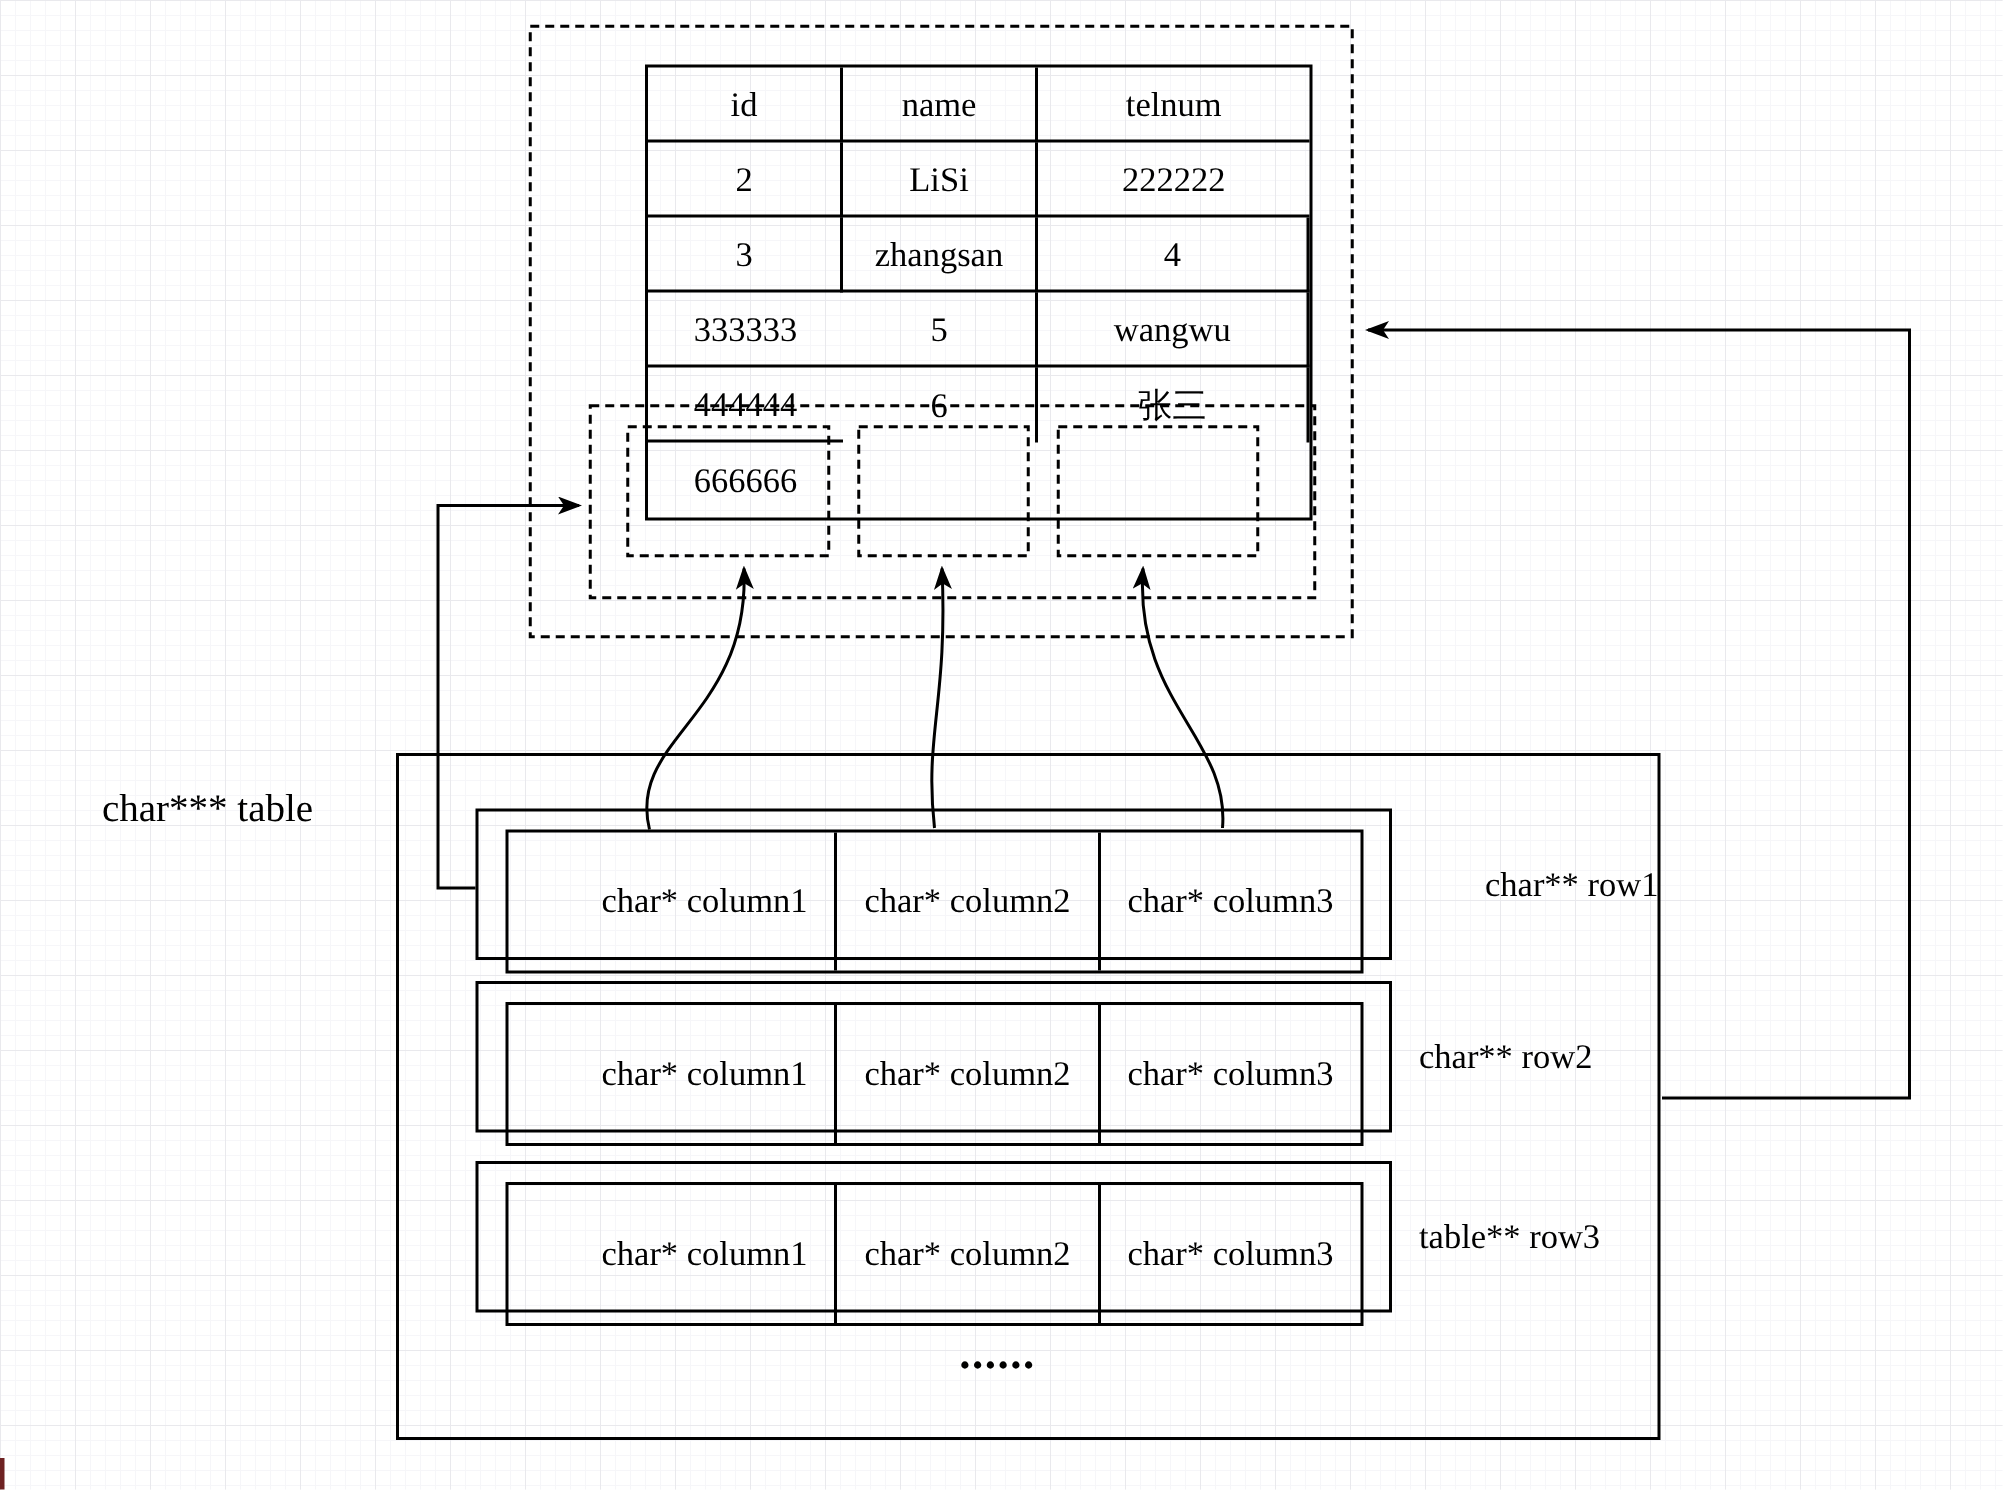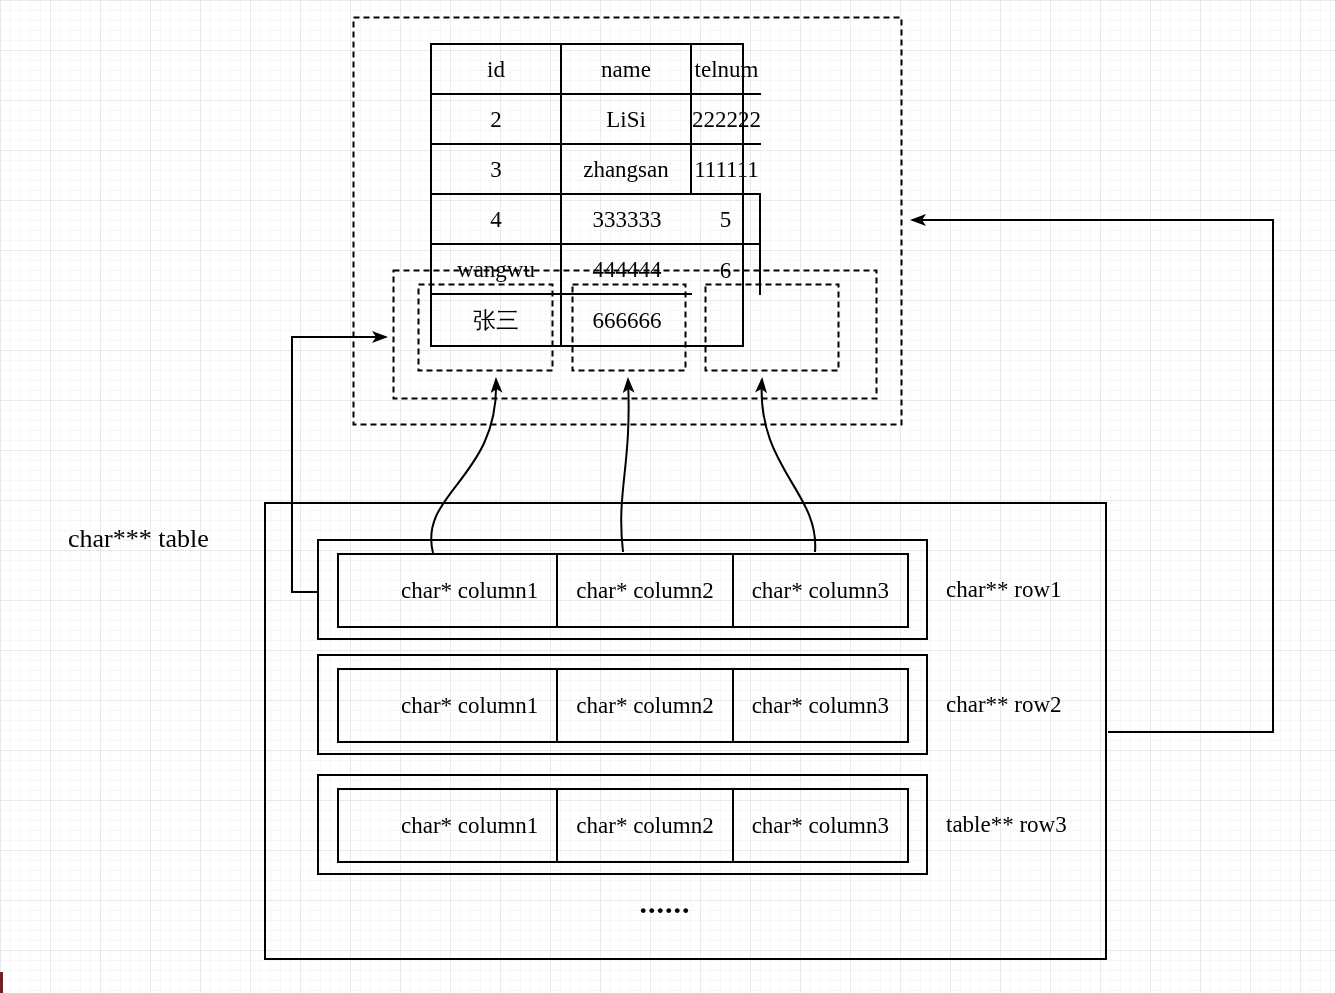--- a/index.html
+++ b/index.html
@@ -12,21 +12,21 @@
       linear-gradient(to right,#e9e9ed 1px,transparent 1px),
       linear-gradient(to bottom,#e9e9ed 1px,transparent 1px),
       linear-gradient(to right,#f6f6f9 1px,transparent 1px),
       linear-gradient(to bottom,#f6f6f9 1px,transparent 1px);
     background-size:50px 50px,50px 50px,10px 10px,10px 10px;
   }
   .abs{position:absolute;}
 
   
   .record-table{
-    left:430px;top:43px;width:314px;height:304px;
+    left:430px;top:43px;width:445px;height:304px;
     border:2px solid #000;box-sizing:border-box;
     display:grid;grid-template-columns:130px 130px 1fr;grid-template-rows:repeat(6,1fr);
     background:transparent;
   }
   .record-table .cell{
     display:flex;align-items:center;justify-content:center;
     font-size:23px;line-height:1;
     border-right:2px solid #000;border-bottom:2px solid #000;
     box-sizing:border-box;
   }
@@ -36,21 +36,21 @@
   
   .big-box{
     left:264px;top:502px;width:843px;height:458px;
     border:2px solid #000;box-sizing:border-box;background:transparent;
   }
   .ptr-row{
     left:317px;width:611px;height:101px;
     border:2px solid #000;box-sizing:border-box;background:transparent;
   }
   .ptr-cells{
-    position:absolute;left:18px;top:12px;width:572px;height:75px;
+    position:absolute;left:18px;top:12px;width:572px;height:96px;
     border:2px solid #000;box-sizing:border-box;
     display:flex;
     padding-left:44px;
   }
   .ptr-cell{
     flex:1;display:flex;align-items:center;justify-content:center;
     font-size:23px;border-right:2px solid #000;box-sizing:border-box;
   }
   .ptr-cell:last-child{border-right:none;}
   .row-label{
@@ -71,21 +71,20 @@
   <div class="cell">id</div>
   <div class="cell">name</div>
   <div class="cell last-col">telnum</div>
 
   <div class="cell">2</div>
   <div class="cell">LiSi</div>
   <div class="cell last-col">222222</div>
 
   <div class="cell">3</div>
   <div class="cell">zhangsan</div>
-  <div class="cell last-col">111111</div>
 
   <div class="cell">4</div>
   <div class="cell last-col">333333</div>
 
   <div class="cell">5</div>
   <div class="cell">wangwu</div>
   <div class="cell last-col">444444</div>
 
   <div class="cell last-row">6</div>
   <div class="cell last-row">张三</div>
@@ -96,21 +95,21 @@
 
 <div class="abs big-box"></div>
 
 <div class="abs ptr-row" style="top:539px;">
   <div class="ptr-cells">
     <div class="ptr-cell">char* column1</div>
     <div class="ptr-cell">char* column2</div>
     <div class="ptr-cell">char* column3</div>
   </div>
 </div>
-<div class="abs row-label" style="top:539px;">char** row1</div>
+<div class="abs row-label" style="top:539px;margin-left:44px;">char** row1</div>
 
 <div class="abs ptr-row" style="top:654px;">
   <div class="ptr-cells">
     <div class="ptr-cell">char* column1</div>
     <div class="ptr-cell">char* column2</div>
     <div class="ptr-cell">char* column3</div>
   </div>
 </div>
 <div class="abs row-label" style="top:654px;">char** row2</div>
 

